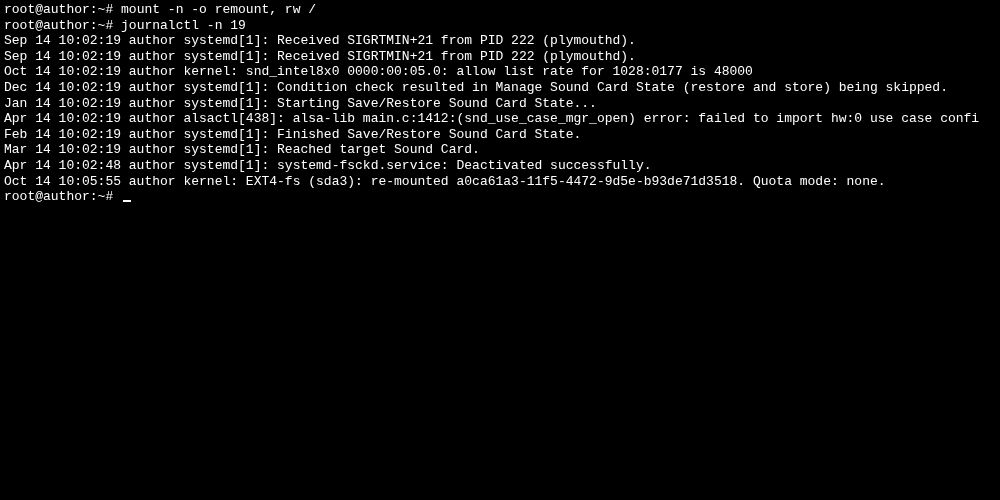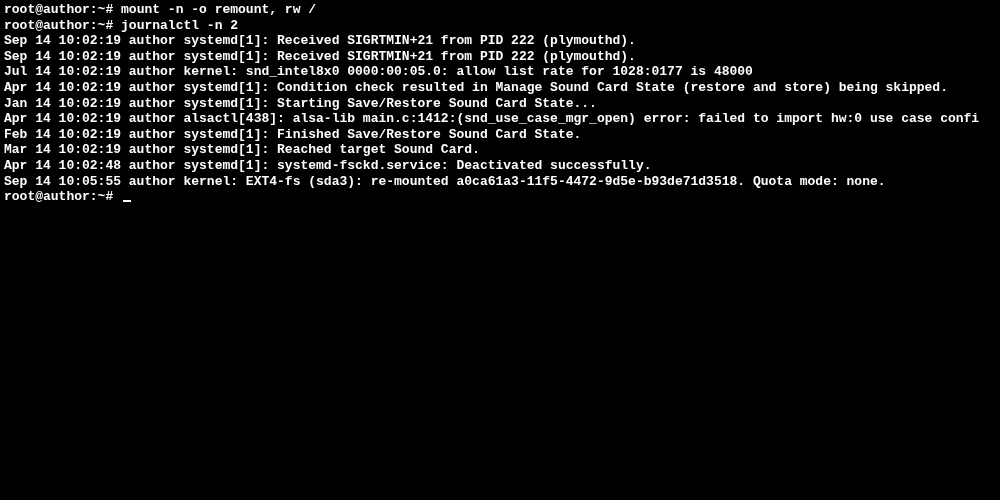--- a/index.html
+++ b/index.html
@@ -1,19 +1,18 @@
 <!DOCTYPE html>
 <html><head>
   <meta charset="utf-8">
   <style>
     * {
       margin: 0;
       padding: 0;
       box-sizing: border-box;
-      font-weight: bold;
     }
     body {
       background: #000000;
       color: #ffffff;
       font-family: "Courier New", Courier, monospace;
       font-size: 13px;
       line-height: 1.2;
       width: 1000px;
       height: 500px;
       overflow: hidden;
@@ -34,27 +33,27 @@
       top: 2px;
     }
   </style>
 </head>
 <body>
 
 <div class="line">
   <span>root@author:~# </span><span>mount -n -o remount, rw /</span>
 </div>
 <div class="line">
-  <span>root@author:~# </span><span>journalctl -n 2</span>
+  <span>root@author:~# </span><span>journalctl -n 19</span>
 </div>
 <div class="line">Sep 14 10:02:19 author systemd[1]: Received SIGRTMIN+21 from PID 222 (plymouthd).</div>
 <div class="line">Sep 14 10:02:19 author systemd[1]: Received SIGRTMIN+21 from PID 222 (plymouthd).</div>
-<div class="line">Jul 14 10:02:19 author kernel: snd_intel8x0 0000:00:05.0: allow list rate for 1028:0177 is 48000</div>
-<div class="line">Apr 14 10:02:19 author systemd[1]: Condition check resulted in Manage Sound Card State (restore and store) being skipped.</div>
+<div class="line">Oct 14 10:02:19 author kernel: snd_intel8x0 0000:00:05.0: allow list rate for 1028:0177 is 48000</div>
+<div class="line">Dec 14 10:02:19 author systemd[1]: Condition check resulted in Manage Sound Card State (restore and store) being skipped.</div>
 <div class="line">Jan 14 10:02:19 author systemd[1]: Starting Save/Restore Sound Card State...</div>
 <div class="line">Apr 14 10:02:19 author alsactl[438]: alsa-lib main.c:1412:(snd_use_case_mgr_open) error: failed to import hw:0 use case confi</div>
 <div class="line">Feb 14 10:02:19 author systemd[1]: Finished Save/Restore Sound Card State.</div>
 <div class="line">Mar 14 10:02:19 author systemd[1]: Reached target Sound Card.</div>
 <div class="line">Apr 14 10:02:48 author systemd[1]: systemd-fsckd.service: Deactivated successfully.</div>
-<div class="line">Sep 14 10:05:55 author kernel: EXT4-fs (sda3): re-mounted a0ca61a3-11f5-4472-9d5e-b93de71d3518. Quota mode: none.</div>
+<div class="line">Oct 14 10:05:55 author kernel: EXT4-fs (sda3): re-mounted a0ca61a3-11f5-4472-9d5e-b93de71d3518. Quota mode: none.</div>
 <div class="line">
   <span>root@author:~# </span><span class="cursor"></span>
 </div>
 
 </body></html>

